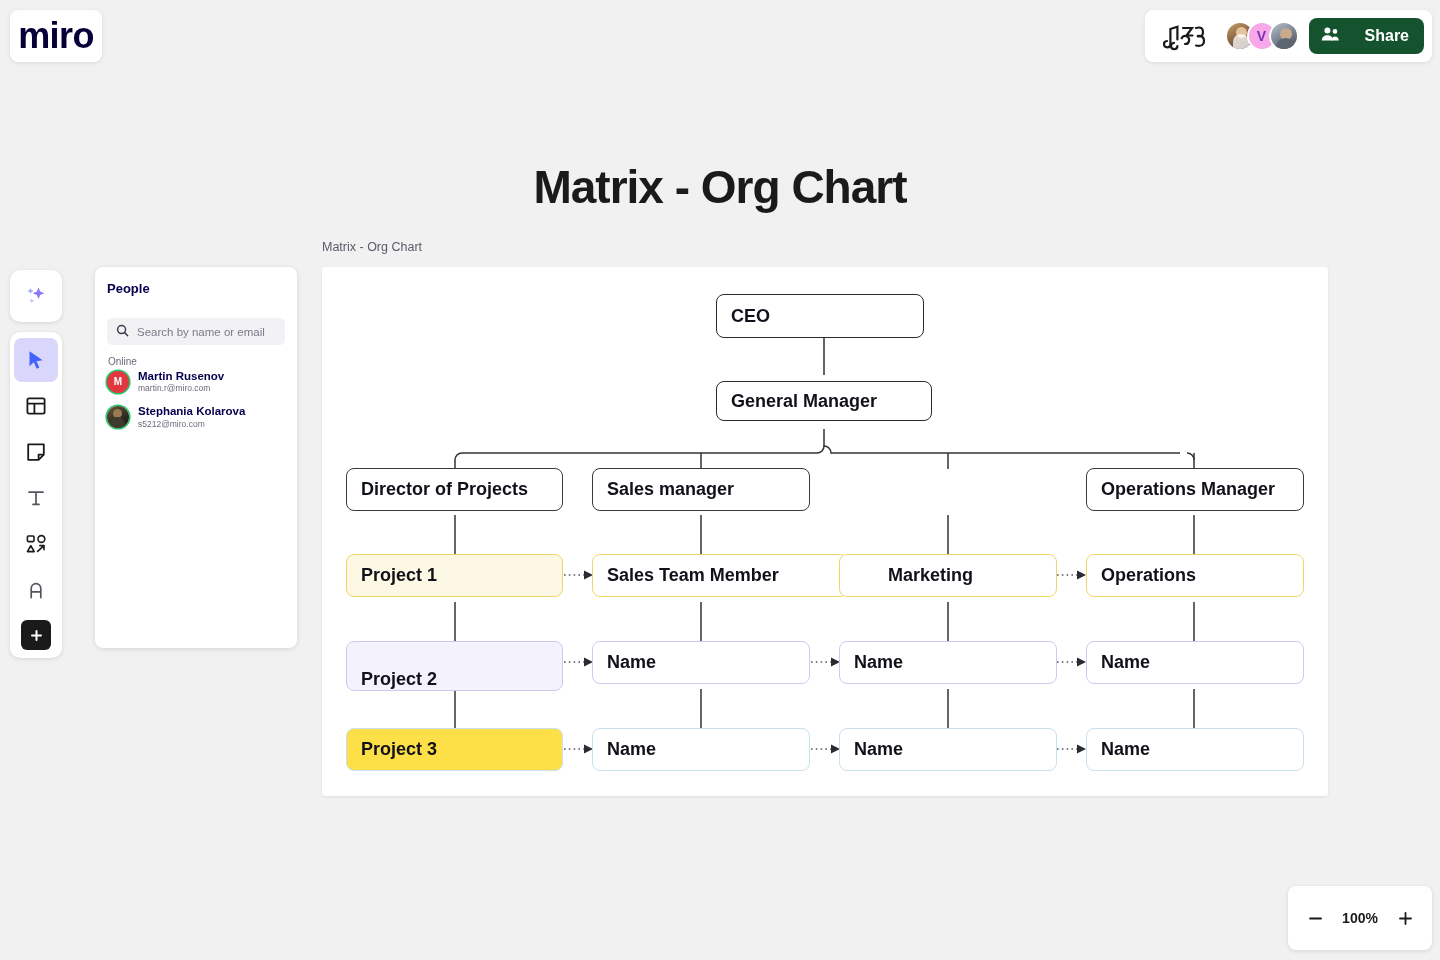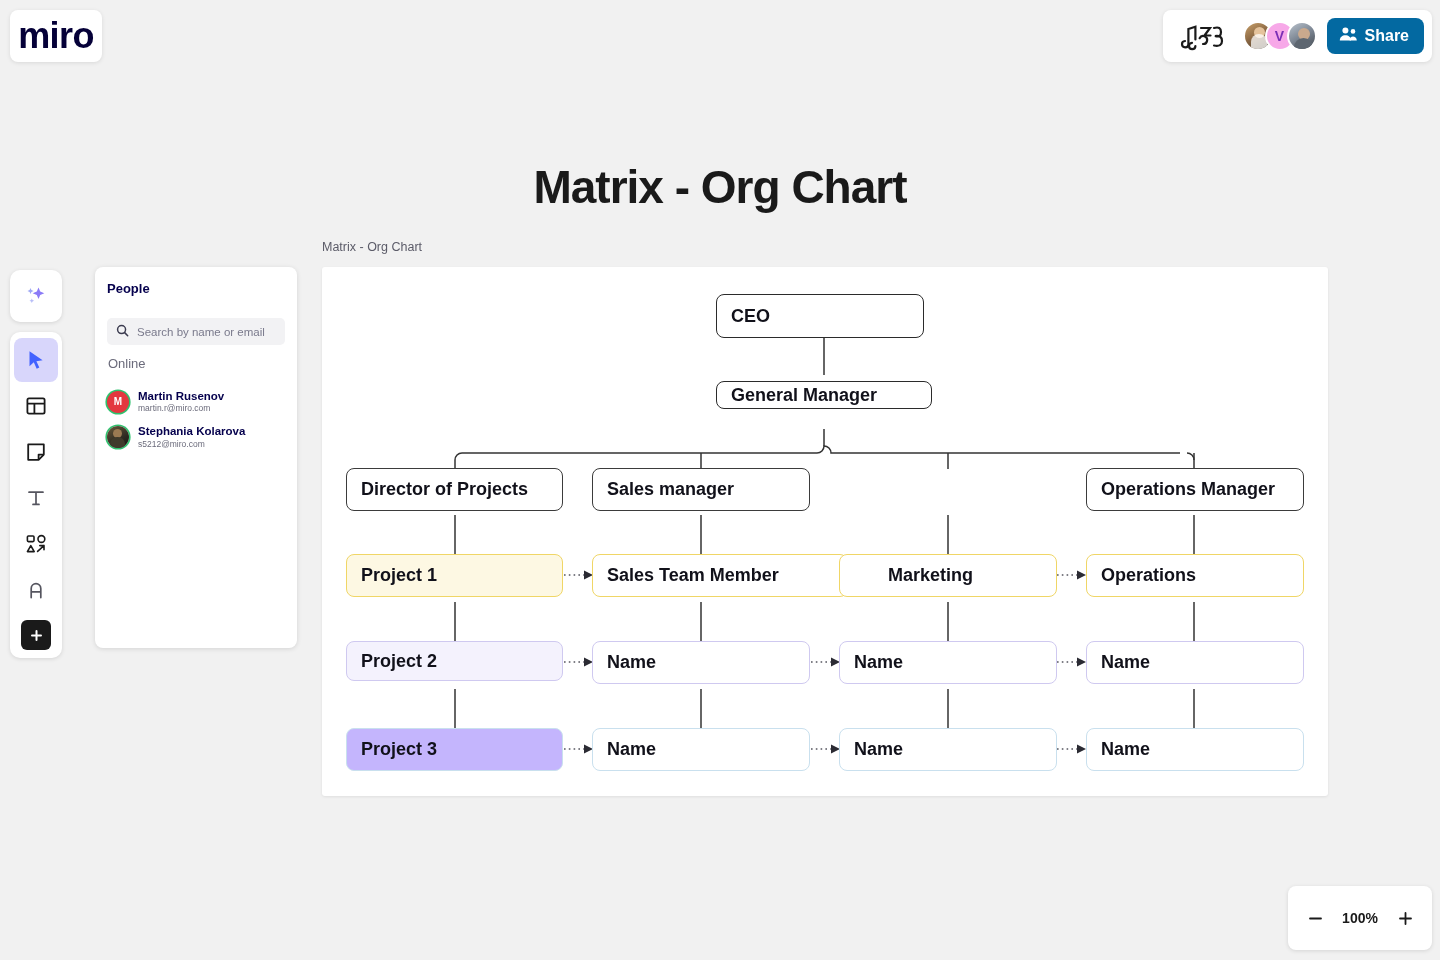--- a/index.html
+++ b/index.html
@@ -55,22 +55,22 @@
   .av.photo-b { background: linear-gradient(150deg,#b9c2cc 0%,#7b8592 50%,#42484f 100%); }
   .av.photo-b::before {
     content:""; position:absolute; left:9px; top:5px; width:12px; height:12px;
     border-radius:50%; background:#caa98d;
   }
   .av.photo-b::after {
     content:""; position:absolute; left:5px; top:15px; width:19px; height:15px;
     border-radius:10px 10px 2px 2px; background:#5d6670;
   }
   .share-btn {
-    display:flex; align-items:center; gap:7px;
-    background:#0369a1; color:#fff; border:none; border-radius:8px;
+    display:flex; align-items:center; gap:25px;
+    background:#14532d; color:#fff; border:none; border-radius:8px;
     height:36px; padding: 0 15px 0 12px;
     font-size:16px; font-weight:600; cursor:pointer;
     font-family:"Liberation Sans", sans-serif;
   }
 
   
   .tool-ai {
     position:absolute; left:10px; top:270px;
     width:52px; height:52px; background:#fff; border-radius:10px;
     box-shadow:0 1px 4px rgba(0,0,0,.12);
@@ -105,21 +105,21 @@
   .people-search {
     display:flex; align-items:center; gap:8px;
     background:#f2f2f4; border-radius:5px; height:27px; padding:0 9px;
     cursor:text;
   }
   .people-search input {
     border:none; background:transparent; outline:none; flex:1;
     font-size:11.5px; color:#3b3b4f; font-family:"Liberation Sans", sans-serif;
   }
   .people-search input::placeholder { color:#7a7a8c; }
-  .online-label { font-size:13px; color:#6b6b7b; margin:11px 0 18px 1px; }
+  .online-label { font-size:10px; color:#6b6b7b; margin:11px 0 2px 1px; }
   .person { display:flex; align-items:center; gap:9px; margin-bottom:10px; }
   .p-avatar {
     width:22px; height:22px; border-radius:50%;
     display:flex; align-items:center; justify-content:center;
     font-size:10px; font-weight:700; color:#fff;
     box-shadow:0 0 0 1.6px #2ec26e; position:relative; overflow:hidden; flex:0 0 auto;
   }
   .p-avatar.red { background:#e3373f; }
   .p-avatar.pic { background: linear-gradient(150deg,#6a5a3a 0%,#2d2a22 60%,#17150f 100%); }
   .p-avatar.pic::before {
@@ -160,21 +160,21 @@
     background:#ffffff;
     z-index:3;
   }
   .node.boss { border:1.6px solid #2b2b2b; }
   .node.mgr  { border:1.4px solid #3b3b3b; }
   .node.r1   { border:1.6px solid #f0d666; }
   .node.r1.fill { background:#fdf8e3; }
   .node.r2   { border:1.6px solid #cfc9f0; }
   .node.r2.fill { background:#f4f2fd; }
   .node.r3   { border:1.6px solid #c9e0ee; }
-  .node.r3.fill { background:#c4b5fd; }
+  .node.r3.fill { background:#fde047; }
 
   svg.wires { position:absolute; left:322px; top:267px; width:1006px; height:529px; z-index:2; }
 
   
   .zoom-ctl {
     position:absolute; right:8px; bottom:10px;
     height:64px; background:#fff; border-radius:8px;
     box-shadow:0 1px 4px rgba(0,0,0,.12);
     display:flex; align-items:center; gap:4px; padding:0 10px;
   }
@@ -357,21 +357,21 @@
         <path d="M755 390.5 l9 4.5 -9 4.5z"></path>
       <path d="M262 477.5 l9 4.5 -9 4.5z"></path>
         <path d="M509 477.5 l9 4.5 -9 4.5z"></path>
         <path d="M755 477.5 l9 4.5 -9 4.5z"></path>
     </g>
   </svg>
 
   <div class="node boss" style="left:716px; top:294px; width:208px; height:44px;">
     <span>CEO</span>
   </div>
-  <div class="node boss" style="left:716px; top:381px; width:216px; height:28px;">
+  <div class="node boss" style="left:716px; top:381px; width:216px; height:40px;">
     <span>General Manager</span>
   </div>
 
   <div class="node mgr" style="left:346px; top:468px; width:217px; height:43px;">
     <span>Director of Projects</span>
   </div>
   <div class="node mgr" style="left:592px; top:468px; width:218px; height:43px;">
     <span>Sales manager</span>
   </div>
   <div class="node mgr" style="left:1086px; top:468px; width:218px; height:43px;">
@@ -384,21 +384,21 @@
   <div class="node r1" style="left:592px; top:554px; width:256px; height:43px;text-align:center;">
     <span>Sales Team Member</span>
   </div>
   <div class="node r1" style="left:839px; top:554px; width:218px; height:43px;padding-left:48px;">
     <span>Marketing</span>
   </div>
   <div class="node r1" style="left:1086px; top:554px; width:218px; height:43px;">
     <span>Operations</span>
   </div>
 
-  <div class="node r2 fill" style="left:346px; top:641px; width:217px; height:40px;">
+  <div class="node r2 fill" style="left:346px; top:641px; width:217px; height:50px;align-items:flex-end;">
     <span>Project 2</span>
   </div>
   <div class="node r2" style="left:592px; top:641px; width:218px; height:43px;">
     <span>Name</span>
   </div>
   <div class="node r2" style="left:839px; top:641px; width:218px; height:43px;">
     <span>Name</span>
   </div>
   <div class="node r2" style="left:1086px; top:641px; width:218px; height:43px;">
     <span>Name</span>

